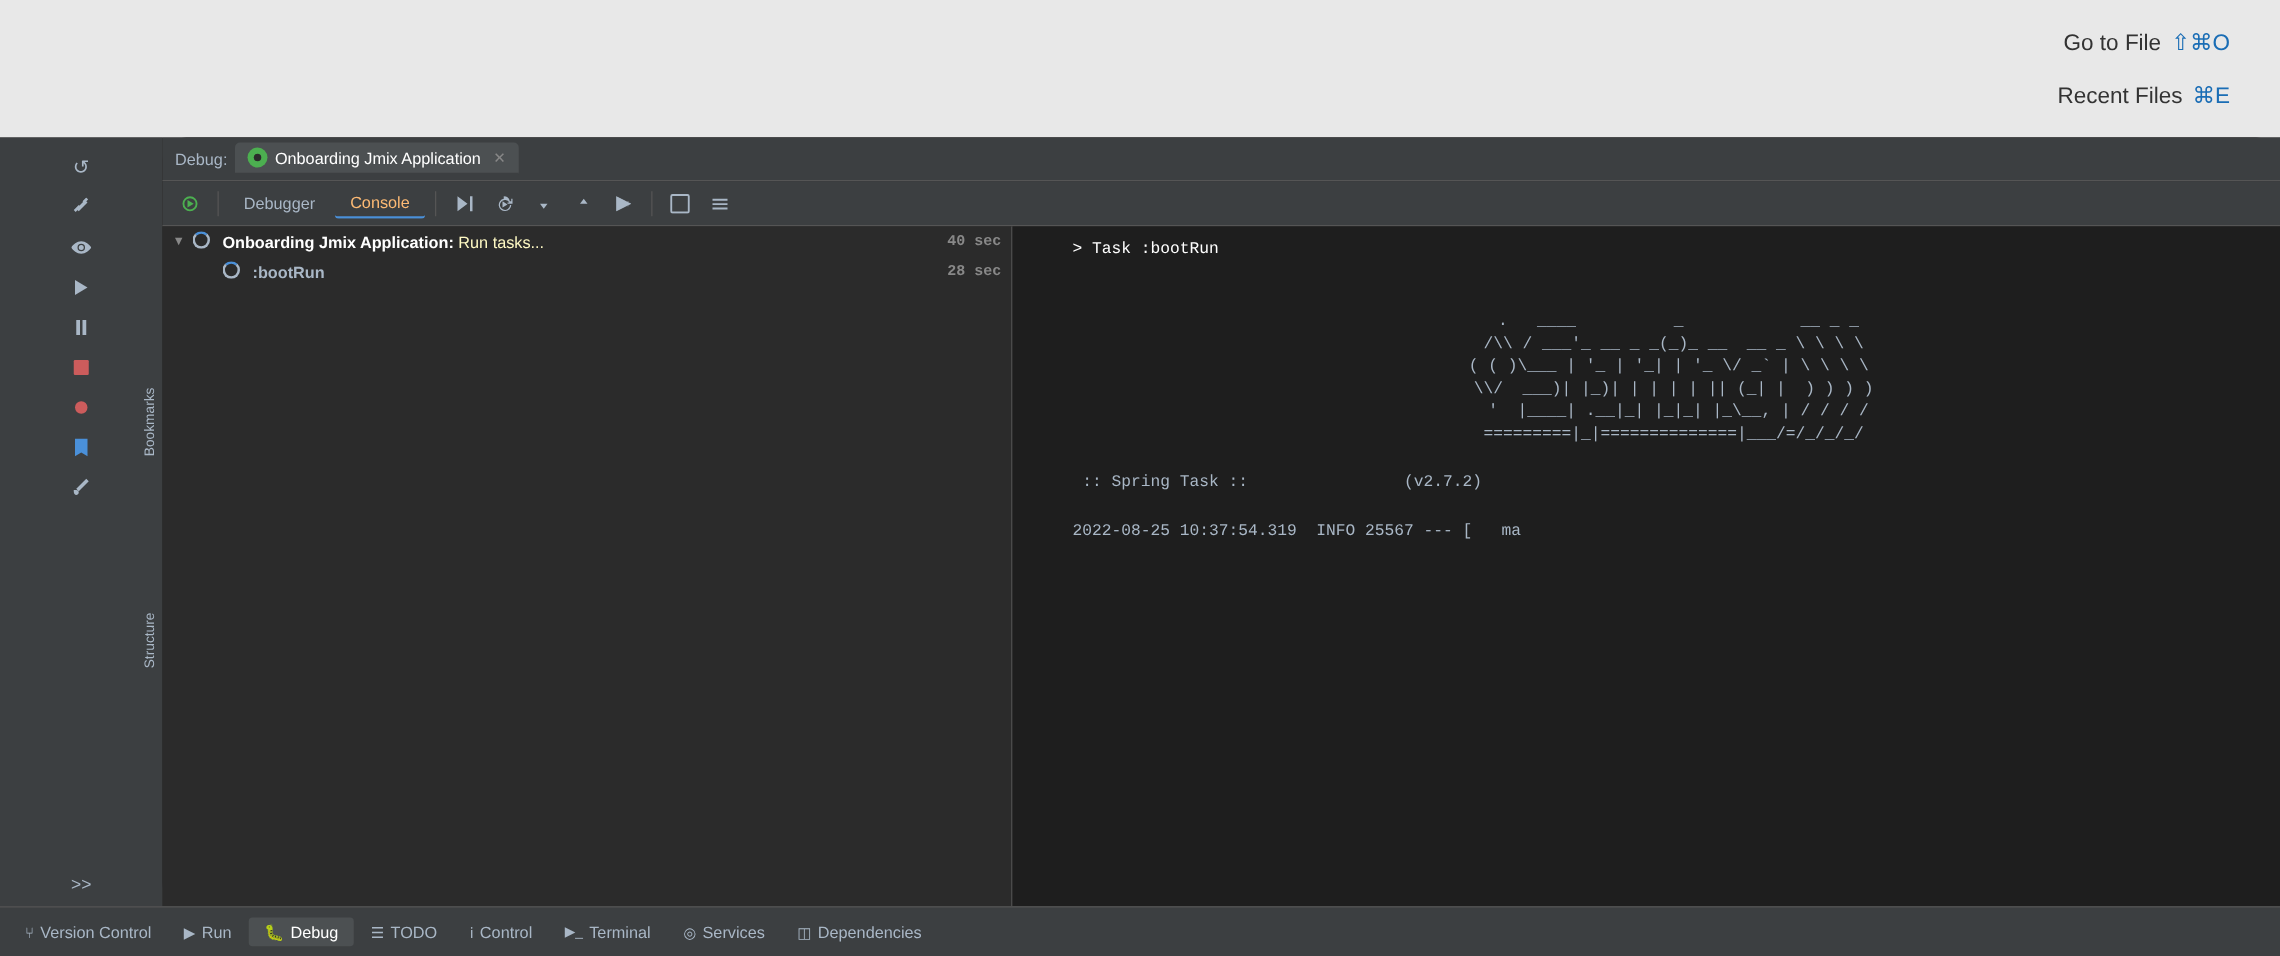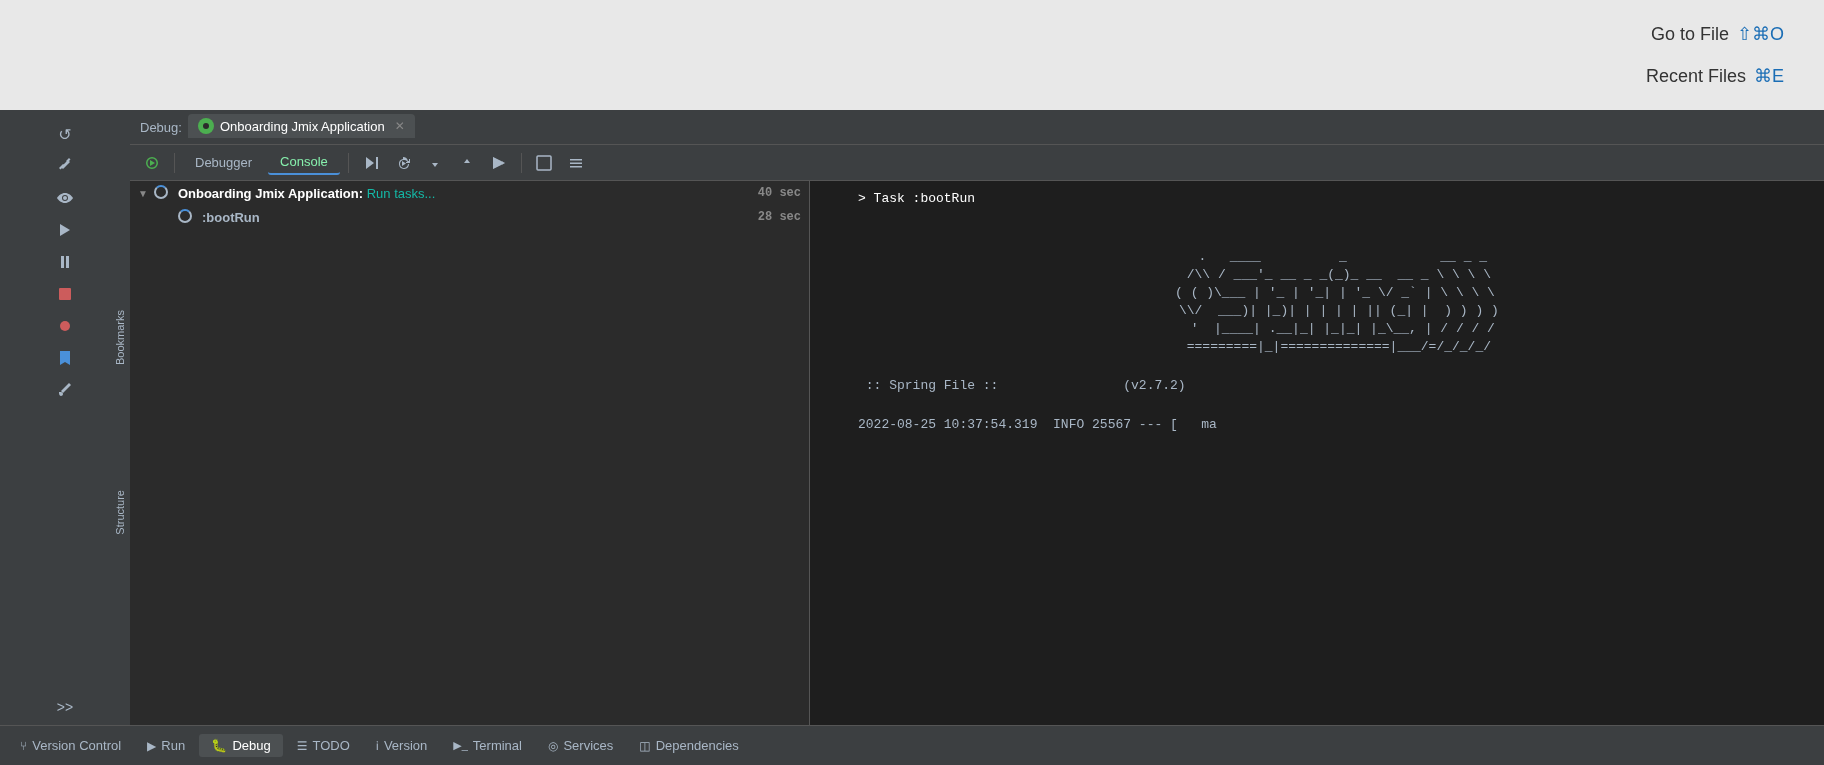--- a/index.html
+++ b/index.html
@@ -202,21 +202,21 @@
     }
 
     .toolbar-tab {
       padding: 4px 12px;
       font-size: 13px;
       color: #a9b7c6;
       cursor: pointer;
       border-radius: 3px;
     }
     .toolbar-tab.active {
-      color: #86efac;
+      color: #fdba74;
       border-bottom: 2px solid #4a90d9;
     }
 
     .toolbar-sep {
       width: 1px;
       height: 20px;
       background: #555;
       margin: 0 4px;
     }
 
@@ -497,21 +497,21 @@
   <div class="content-area">
 
     <div class="task-tree">
       <div class="task-row main">
         <span class="task-chevron">▼</span>
         <div class="task-spinner">
           <div class="spinner-ring"></div>
         </div>
         <span class="task-name">
           <span style="font-weight:bold;">Onboarding Jmix Application:</span>
-          <span style="font-weight:normal; color:#14b8a6;"> Run tasks...</span>
+          <span style="font-weight:normal; color:#fef9c3;"> Run tasks...</span>
         </span>
         <span class="task-time">40 sec</span>
       </div>
 
       <div class="task-row" style="padding-left: 48px;">
         <div class="task-spinner" style="margin-right:8px;">
           <div class="spinner-ring"></div>
         </div>
         <span class="task-name">:bootRun</span>
         <span class="task-time">28 sec</span>
@@ -522,21 +522,21 @@
       <div class="console-line command">&gt; Task :bootRun</div>
       <div class="console-line">&nbsp;</div>
       <div class="console-line">&nbsp;</div>
       <div class="console-line spring-boot-banner">  .   ____          _            __ _ _</div>
       <div class="console-line spring-boot-banner"> /\\ / ___'_ __ _ _(_)_ __  __ _ \ \ \ \</div>
       <div class="console-line spring-boot-banner">( ( )\___ | '_ | '_| | '_ \/ _` | \ \ \ \</div>
       <div class="console-line spring-boot-banner"> \\/  ___)| |_)| | | | | || (_| |  ) ) ) )</div>
       <div class="console-line spring-boot-banner">  '  |____| .__|_| |_|_| |_\__, | / / / /</div>
       <div class="console-line spring-boot-banner"> =========|_|==============|___/=/_/_/_/</div>
       <div class="console-line">&nbsp;</div>
-      <div class="console-line"> :: Spring File ::                (v2.7.2)</div>
+      <div class="console-line"> :: Spring Task ::                (v2.7.2)</div>
       <div class="console-line">&nbsp;</div>
       <div class="console-line">2022-08-25 10:37:54.319  INFO 25567 --- [   ma</div>
     </div>
   </div>
 </div>
 
 <div class="status-bar">
   <div class="status-tab">
     <span class="status-icon">⑂</span>
     <span>Version Control</span>
@@ -548,21 +548,21 @@
   <div class="status-tab active">
     <span class="status-icon" style="font-size:13px;">🐛</span>
     <span>Debug</span>
   </div>
   <div class="status-tab">
     <span class="status-icon">☰</span>
     <span>TODO</span>
   </div>
   <div class="status-tab">
     <span class="status-icon">ℹ</span>
-    <span>Version</span>
+    <span>Control</span>
   </div>
   <div class="status-tab">
     <span class="status-icon" style="font-size:11px;">▶_</span>
     <span>Terminal</span>
   </div>
   <div class="status-tab">
     <span class="status-icon">◎</span>
     <span>Services</span>
   </div>
   <div class="status-tab">

